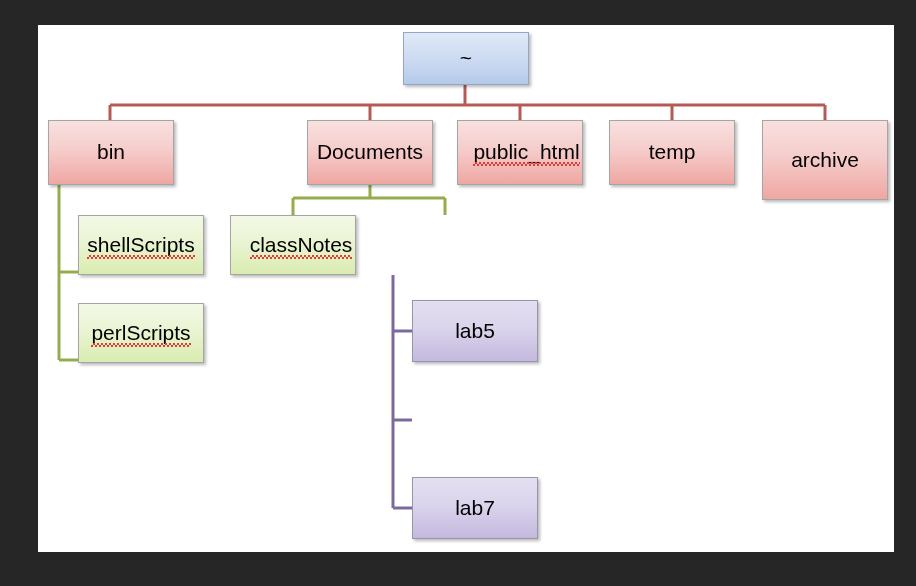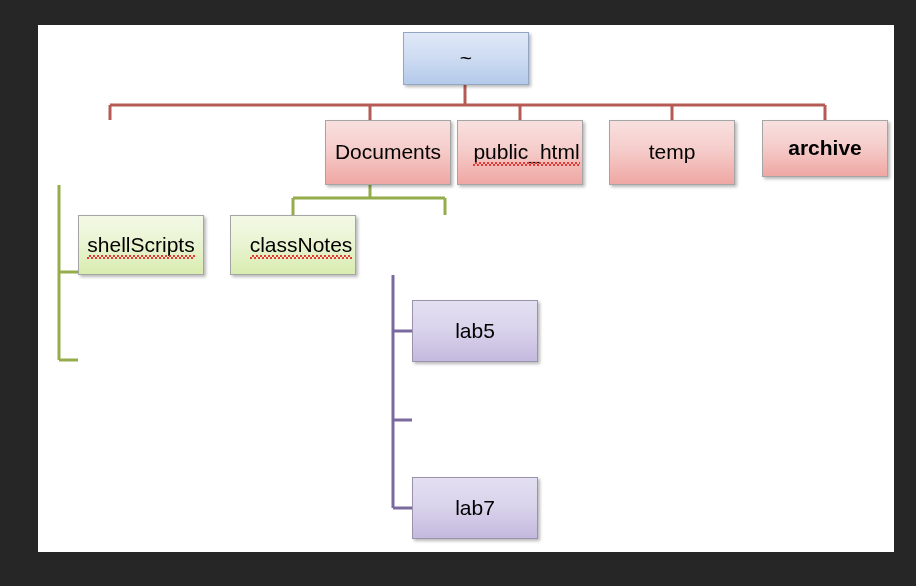--- a/index.html
+++ b/index.html
@@ -120,41 +120,47 @@
       <path d="M 355,306 L 374,306"></path>
       <path d="M 355,395 L 374,395"></path>
       <path d="M 355,483 L 374,483"></path>
     </g>
   </svg>
 
   <div class="node root" style="left:365px; top:7px; width:126px; height:53px;">
     <span class="label">~</span>
   </div>
 
+  <div class="node pink" style="left:10px; top:95px; width:126px; height:65px;">
+    <span class="label">bin</span>
+  </div>
 
-  <div class="node pink" style="left:287px; top:95px; width:126px; height:65px;">
+  <div class="node pink" style="left:269px; top:95px; width:126px; height:65px;">
     <span class="label">Documents</span>
   </div>
 
   <div class="node pink spell" style="left:419px; top:95px; width:126px; height:65px;padding-left:13px;">
     <span class="label">public_html</span>
   </div>
 
   <div class="node pink" style="left:571px; top:95px; width:126px; height:65px;">
     <span class="label">temp</span>
   </div>
 
-  <div class="node pink" style="left:724px; top:95px; width:126px; height:57px;font-weight:bold;">
+  <div class="node pink" style="left:724px; top:95px; width:126px; height:80px;">
     <span class="label">archive</span>
   </div>
 
   <div class="node green spell" style="left:40px; top:190px; width:126px; height:60px;">
     <span class="label">shellScripts</span>
   </div>
 
+  <div class="node green spell" style="left:40px; top:278px; width:126px; height:60px;">
+    <span class="label">perlScripts</span>
+  </div>
 
   <div class="node green spell" style="left:192px; top:190px; width:126px; height:60px;padding-left:16px;">
     <span class="label">classNotes</span>
   </div>
 
 
   <div class="node purple" style="left:374px; top:275px; width:126px; height:62px;text-align:right;">
     <span class="label">lab5</span>
   </div>
 

